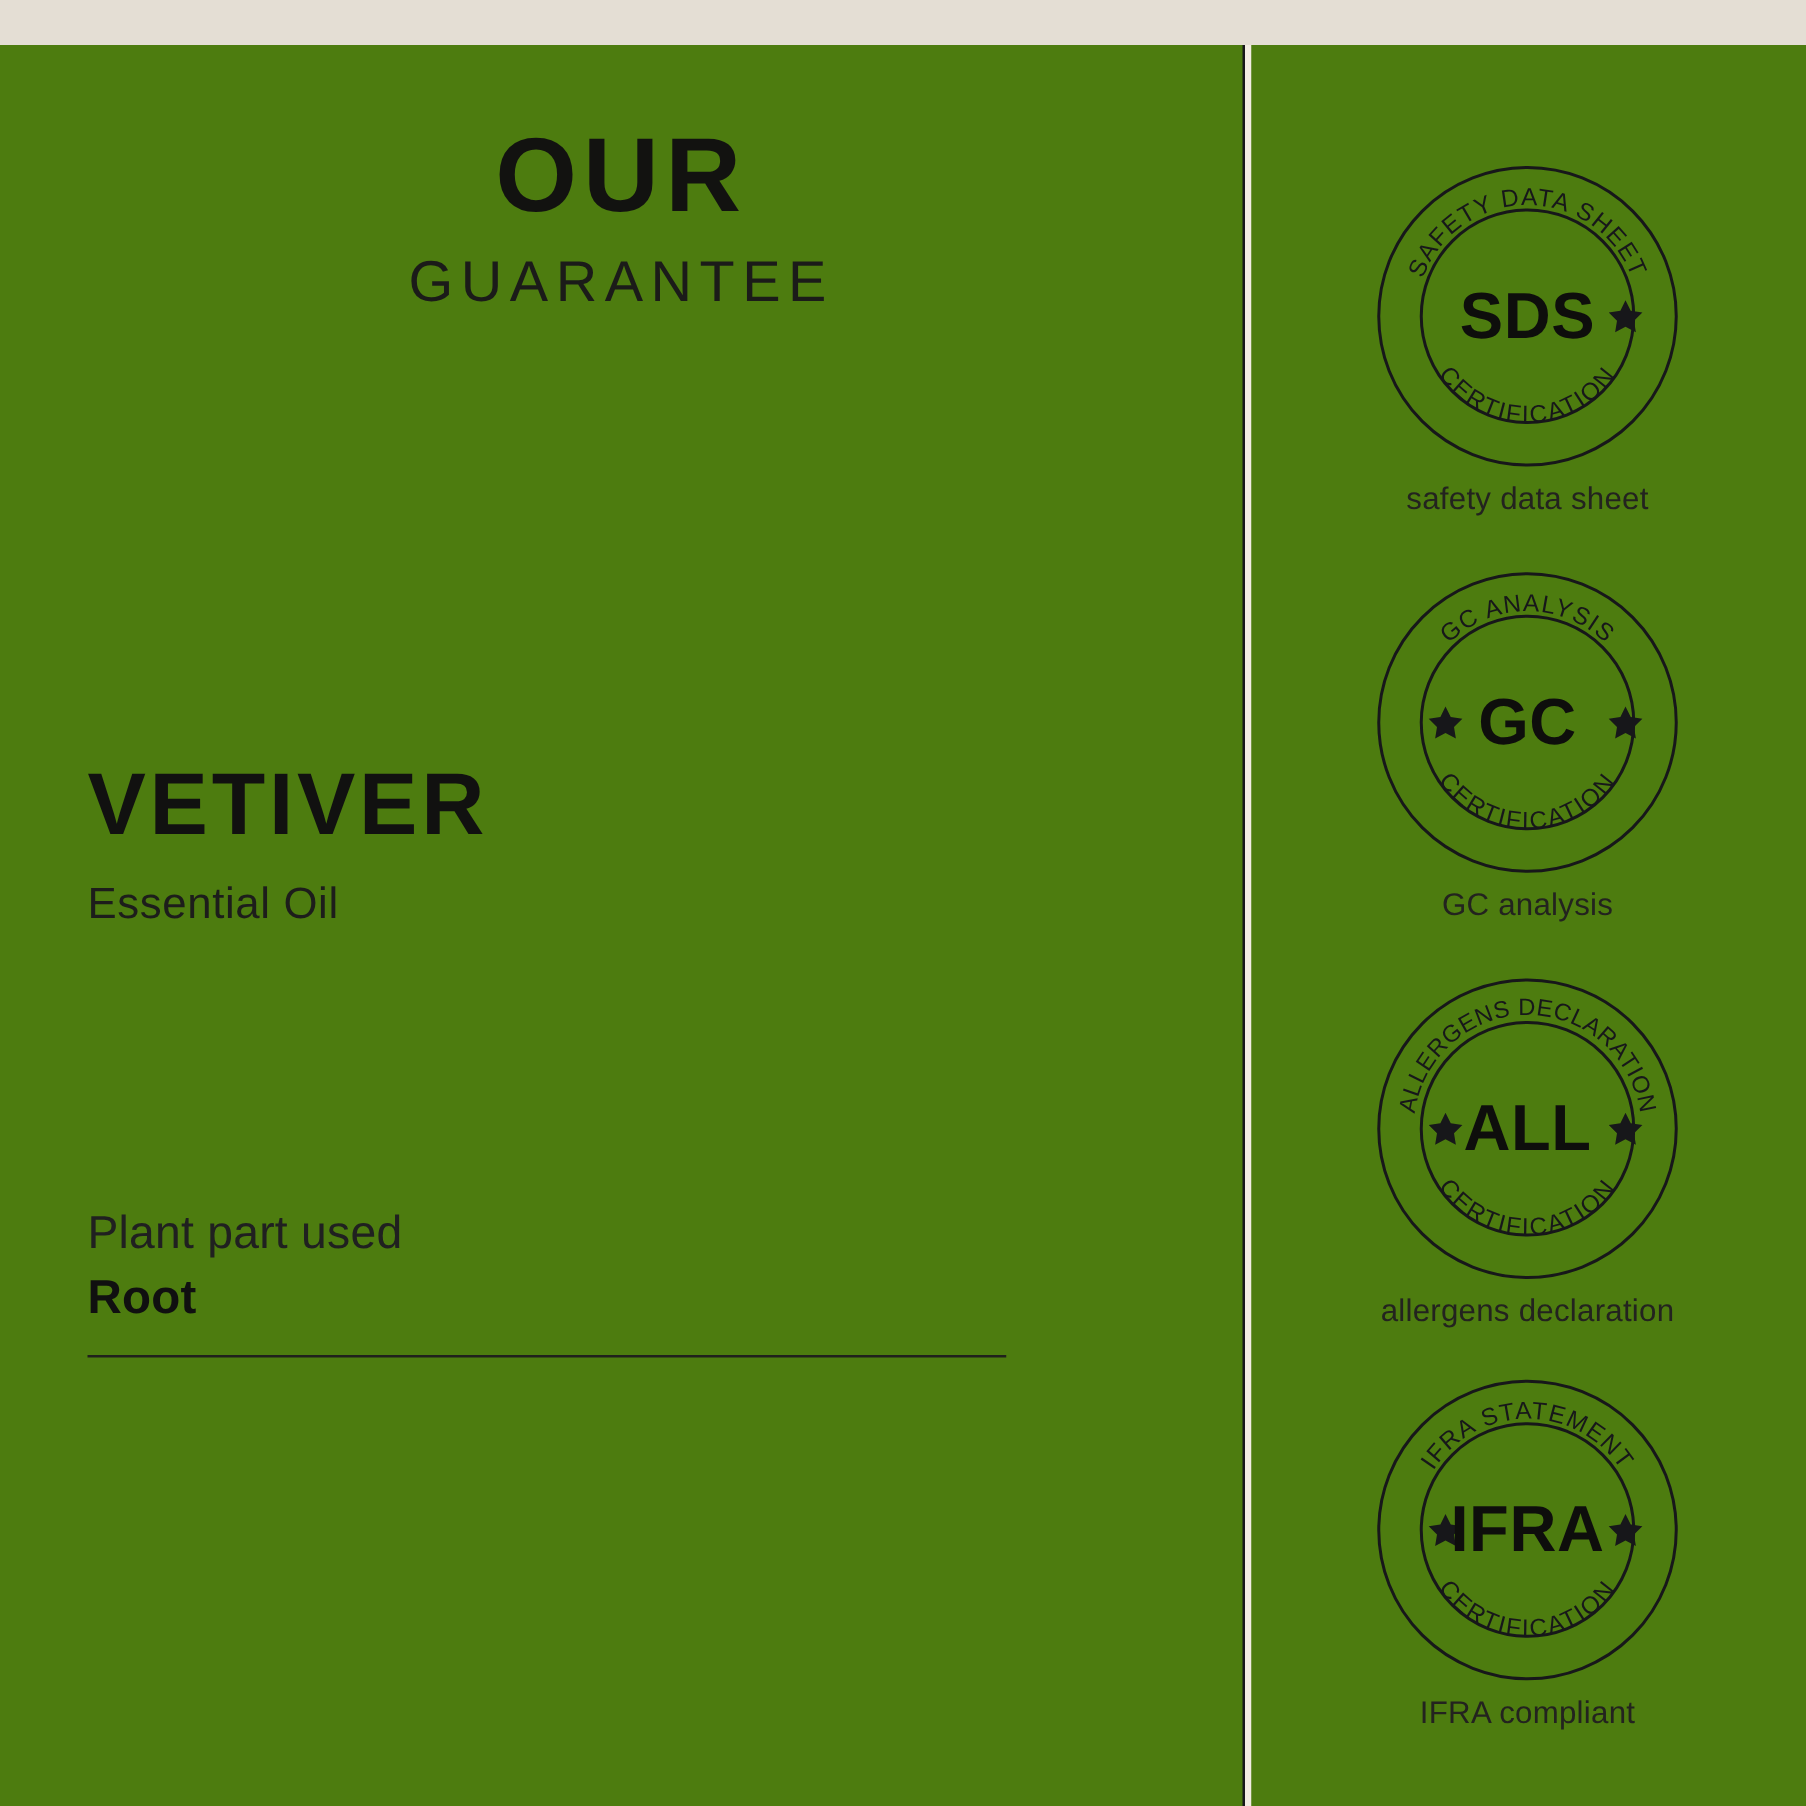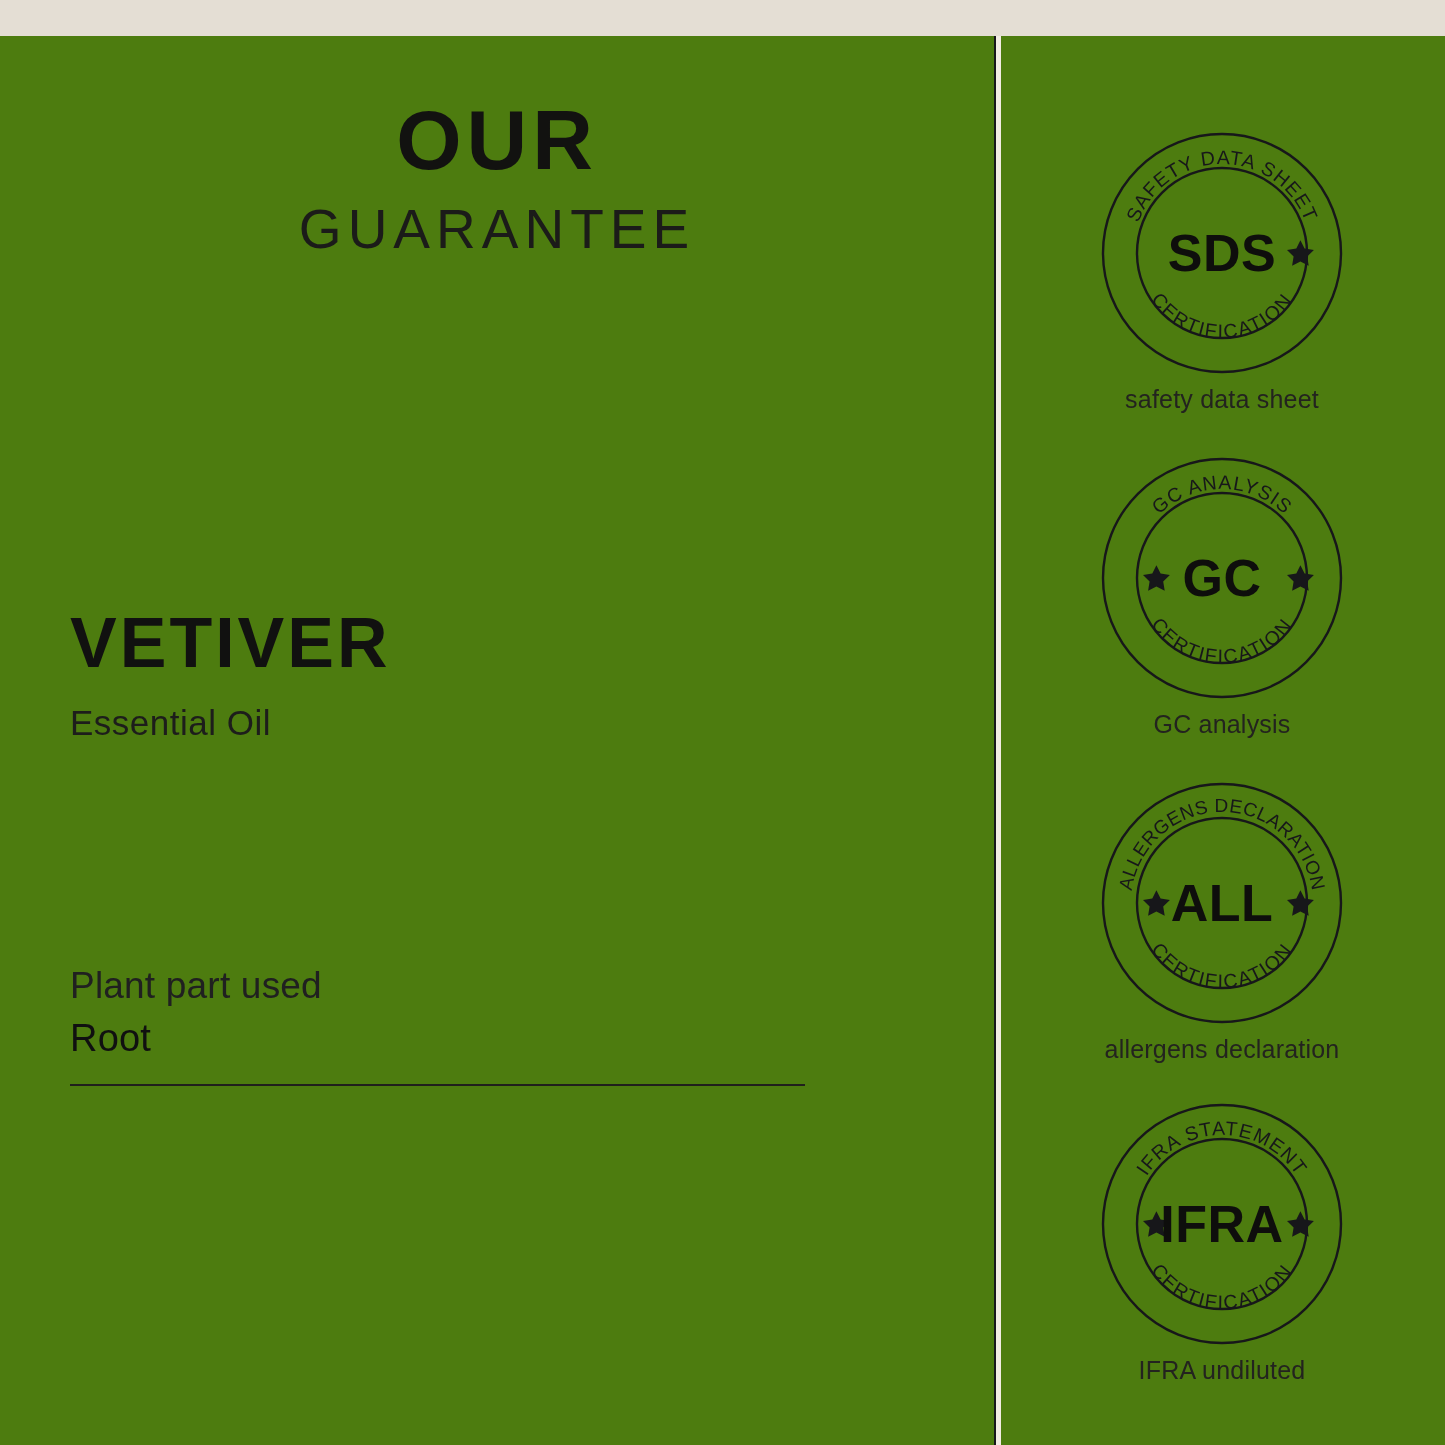--- a/index.html
+++ b/index.html
@@ -27,21 +27,21 @@
 
   .heading-block {
     position:absolute; left:0; top:62px; width:994px; text-align:center;
   }
   .heading-main {
     font-size:84px; font-weight:700; letter-spacing:5px; line-height:1.0;
     color:#121210;
   }
   .heading-sub {
     margin-top:20px;
-    font-size:55px; font-weight:400; letter-spacing:6px; line-height:1.0;
+    font-size:46px; font-weight:400; letter-spacing:6px; line-height:1.0;
     color:#1b1b19;
   }
 
   .product-block { position:absolute; left:70px; top:546px; width:860px; }
   .product-tagline {
     font-size:42px; font-weight:400; letter-spacing:0.2px; color:#1d1d1b;
     line-height:1.1;
   }
   .product-name {
     margin-top:26px;
@@ -56,21 +56,21 @@
 
   .specs { position:absolute; left:70px; top:928px; width:735px; }
   .spec-row { position:relative; padding-bottom:12px; }
   .spec-row + .spec-row { margin-top:68px; }
   .spec-label {
     font-size:37px; font-weight:400; letter-spacing:0.2px; color:#202020;
     line-height:1.2;
   }
   .spec-value {
     margin-top:8px;
-    font-size:38px; font-weight:400; letter-spacing:0.2px; color:#101010;
+    font-size:38px; font-weight:700; letter-spacing:0.2px; color:#101010;
     line-height:1.2;
   }
   .spec-rule {
     margin-top:22px; width:735px; height:2px; background:#20201c;
   }
 
   
   .right { position:absolute; left:999px; top:0; width:446px; height:1445px; }
   .badge-item {
     position:absolute; left:0; width:446px; text-align:center;
@@ -188,18 +188,18 @@
         <text font-family="'Liberation Sans', sans-serif" font-size="19.5" font-weight="500" letter-spacing="1.1" fill="#17171a">
           <textPath href="#arcTop3" startOffset="50%" text-anchor="middle">IFRA STATEMENT</textPath>
         </text>
         <text font-family="'Liberation Sans', sans-serif" font-size="19.5" font-weight="500" letter-spacing="1.6" fill="#17171a">
           <textPath href="#arcBot3" startOffset="50%" text-anchor="middle">CERTIFICATION</textPath>
         </text>
         <polygon fill="#17171a" points="13.4,-12.8 17.6,-4.4 26.9,-3.05 20.2,3.5 21.7,12.8 13.4,8.4 5.1,12.8 6.6,3.5 0,-3.05 9.3,-4.4" transform="translate(46,125)"></polygon>
         <polygon fill="#17171a" points="13.4,-12.8 17.6,-4.4 26.9,-3.05 20.2,3.5 21.7,12.8 13.4,8.4 5.1,12.8 6.6,3.5 0,-3.05 9.3,-4.4" transform="translate(190,125)"></polygon>
         <text x="125" y="125" dominant-baseline="central" text-anchor="middle" font-family="'Liberation Sans', sans-serif" font-size="52" font-weight="700" letter-spacing="0.5" fill="#0e0e0c">IFRA</text>
       </svg>
-      <div class="badge-caption">IFRA undiluted</div>
+      <div class="badge-caption">IFRA compliant</div>
     </div>
 
   </div>
 
 </div>
 
 </body></html>

